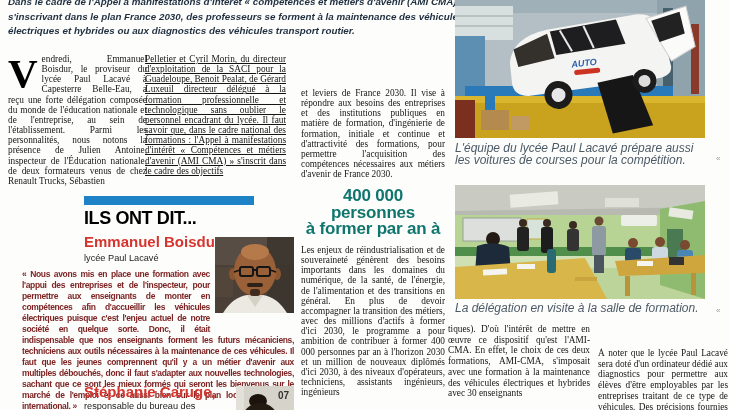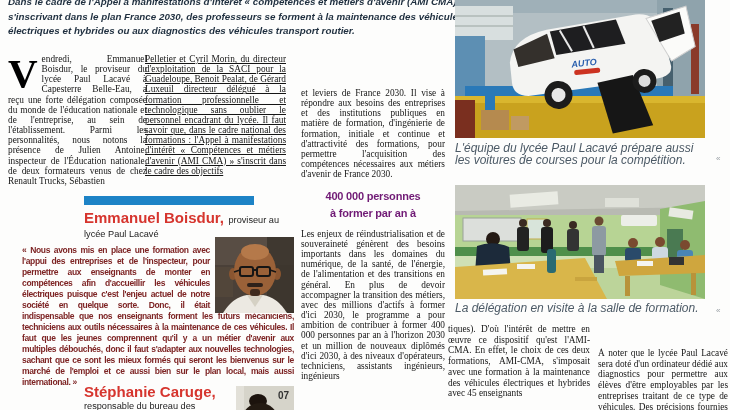--- a/index.html
+++ b/index.html
@@ -17,23 +17,23 @@
   .standfirst div { white-space:nowrap; }
   
   .bodytext { font-size:9.3px; line-height:10.15px; text-align:justify; color:#151515; }
   .col1 { position:absolute; left:8px;   top:54px;  width:139px; height:133px; overflow:hidden; }
   .col2 { position:absolute; left:145px; top:54px;  width:141px; height:133px; overflow:hidden;text-decoration:underline; }
   .col3 { position:absolute; left:301px; top:54px;  width:144px; height:356px; overflow:hidden;margin-top:34px; }
   .col4 { position:absolute; left:448px; top:324px; width:142px; height:86px;  overflow:hidden; line-height:10.7px; }
   .col5 { position:absolute; left:598px; top:324px; width:130px; height:86px;  overflow:hidden; line-height:10.7px;margin-top:24px; }
   .dropcap { float:left; font:700 41px/34px "Liberation Serif", serif; margin:2px 4px 0 0; color:#000; }
   .subhead {
-    margin:9px 0 8px; text-align:center; color:#701a75;
+    margin:9px 0 8px; text-align:center; color:#0f766e;
     font-family:"Liberation Sans", sans-serif; font-weight:800;
-    font-size:11px; line-height:16.2px; letter-spacing:-0.2px;
+    font-size:17px; line-height:16.2px; letter-spacing:-0.2px;
   }
   
   .ils { position:absolute; left:22px; top:196px; width:272px; height:214px; overflow:hidden;
          font-family:"Liberation Sans", sans-serif; }
   .ils-bar   { margin-left:62px; width:170px; height:9px; background:#1d83c6; }
   .ils-title { margin-left:62px; margin-top:3px; font-weight:800; font-size:18px;
                letter-spacing:-0.4px; color:#000; }
   .speaker   { margin-left:62px; margin-top:7px; line-height:12px; }
   .speaker .name { color:#d6352e; font-weight:700; font-size:15px; }
   .speaker .role { color:#222; font-size:9.2px; }
@@ -78,20 +78,21 @@
     <div>et leviers de France 2030. Il vise à répondre aux besoins des entreprises et des institutions publiques en matière de formation, d'ingénierie de formation, initiale et continue et d'attractivité des formations, pour permettre l'acquisition des compétences nécessaires aux métiers d'avenir de France 2030.</div>
     <div class="subhead">
       <div>400 000 personnes</div>
       <div>à former par an à</div>
     </div>
     <div>Les enjeux de réindustrialisation et de souveraineté génèrent des besoins importants dans les domaines du numérique, de la santé, de l'énergie, de l'alimentation et des transitions en général. En plus de devoir accompagner la transition des métiers, avec des millions d'actifs à former d'ici 2030, le programme a pour ambition de contribuer à former 400 000 personnes par an à l'horizon 2030 et un million de nouveaux diplômés d'ici 2030, à des niveaux d'opérateurs, techniciens, assistants ingénieurs, ingénieurs</div>
   </div>
 
   <div class="ils">
     <div class="ils-bar"></div>
+    <div class="ils-title">ILS ONT DIT...</div>
 
     <div class="speaker">
       <span class="name">Emmanuel Boisdur,</span>
       <span class="role">proviseur au lycée Paul Lacavé</span>
     </div>
 
     <div class="quote">
       <span class="q-spacer"></span><span>« Nous avons mis en place une formation avec l'appui des entreprises et de l'inspecteur, pour permettre aux enseignants de monter en compétences afin d'accueillir les véhicules électriques puisque c'est l'enjeu actuel de notre société en quelque sorte. Donc, il était indispensable que nos enseignants forment les futurs mécaniciens, techniciens aux outils nécessaires à la maintenance de ces véhicules. Il faut que les jeunes comprennent qu'il y a un métier d'avenir aux multiples débouchés, donc il faut s'adapter aux nouvelles technologies, sachant que ce sont les mieux formés qui seront les bienvenus sur le marché de l'emploi et ce aussi bien sur le plan local, mais aussi international. »</span>
     </div>
 
@@ -224,19 +225,19 @@
       <rect x="62" y="79" width="18" height="5" fill="#f4f4f0"></rect>
       <rect x="182" y="76" width="16" height="5" fill="#f4f4f0"></rect>
       <rect x="214" y="72" width="15" height="8" fill="#333333"></rect>
       <rect x="120" y="92" width="22" height="4" fill="#c9a43e"></rect>
     </svg>
   </div>
   <div class="caption caption2">La délégation en visite à la salle de formation.</div>
   <div class="credit credit2">«</div>
 
   <div class="bodytext col4">
-    <span>tiques). D'où l'intérêt de mettre en œuvre ce dispositif qu'est l'AMI-CMA. En effet, le choix de ces deux formations, AMI-CMA, s'imposait avec une formation à la maintenance des véhicules électriques et hybrides avec 45 enseignants</span>
+    <span>tiques). D'où l'intérêt de mettre en œuvre ce dispositif qu'est l'AMI-CMA. En effet, le choix de ces deux formations, AMI-CMA, s'imposait avec une formation à la maintenance des véhicules électriques et hybrides avec 30 enseignants</span>
   </div>
   <div class="bodytext col5">
     <span>À noter que le lycée Paul Lacavé sera doté d'un ordinateur dédié aux diagnostics pour permettre aux élèves d'être employables par les entreprises traitant de ce type de véhicules. Des précisions fournies par Julien Antoine, inspecteur de l'Éducation nationale</span>
   </div>
 
 </div>
 
 </body></html>

